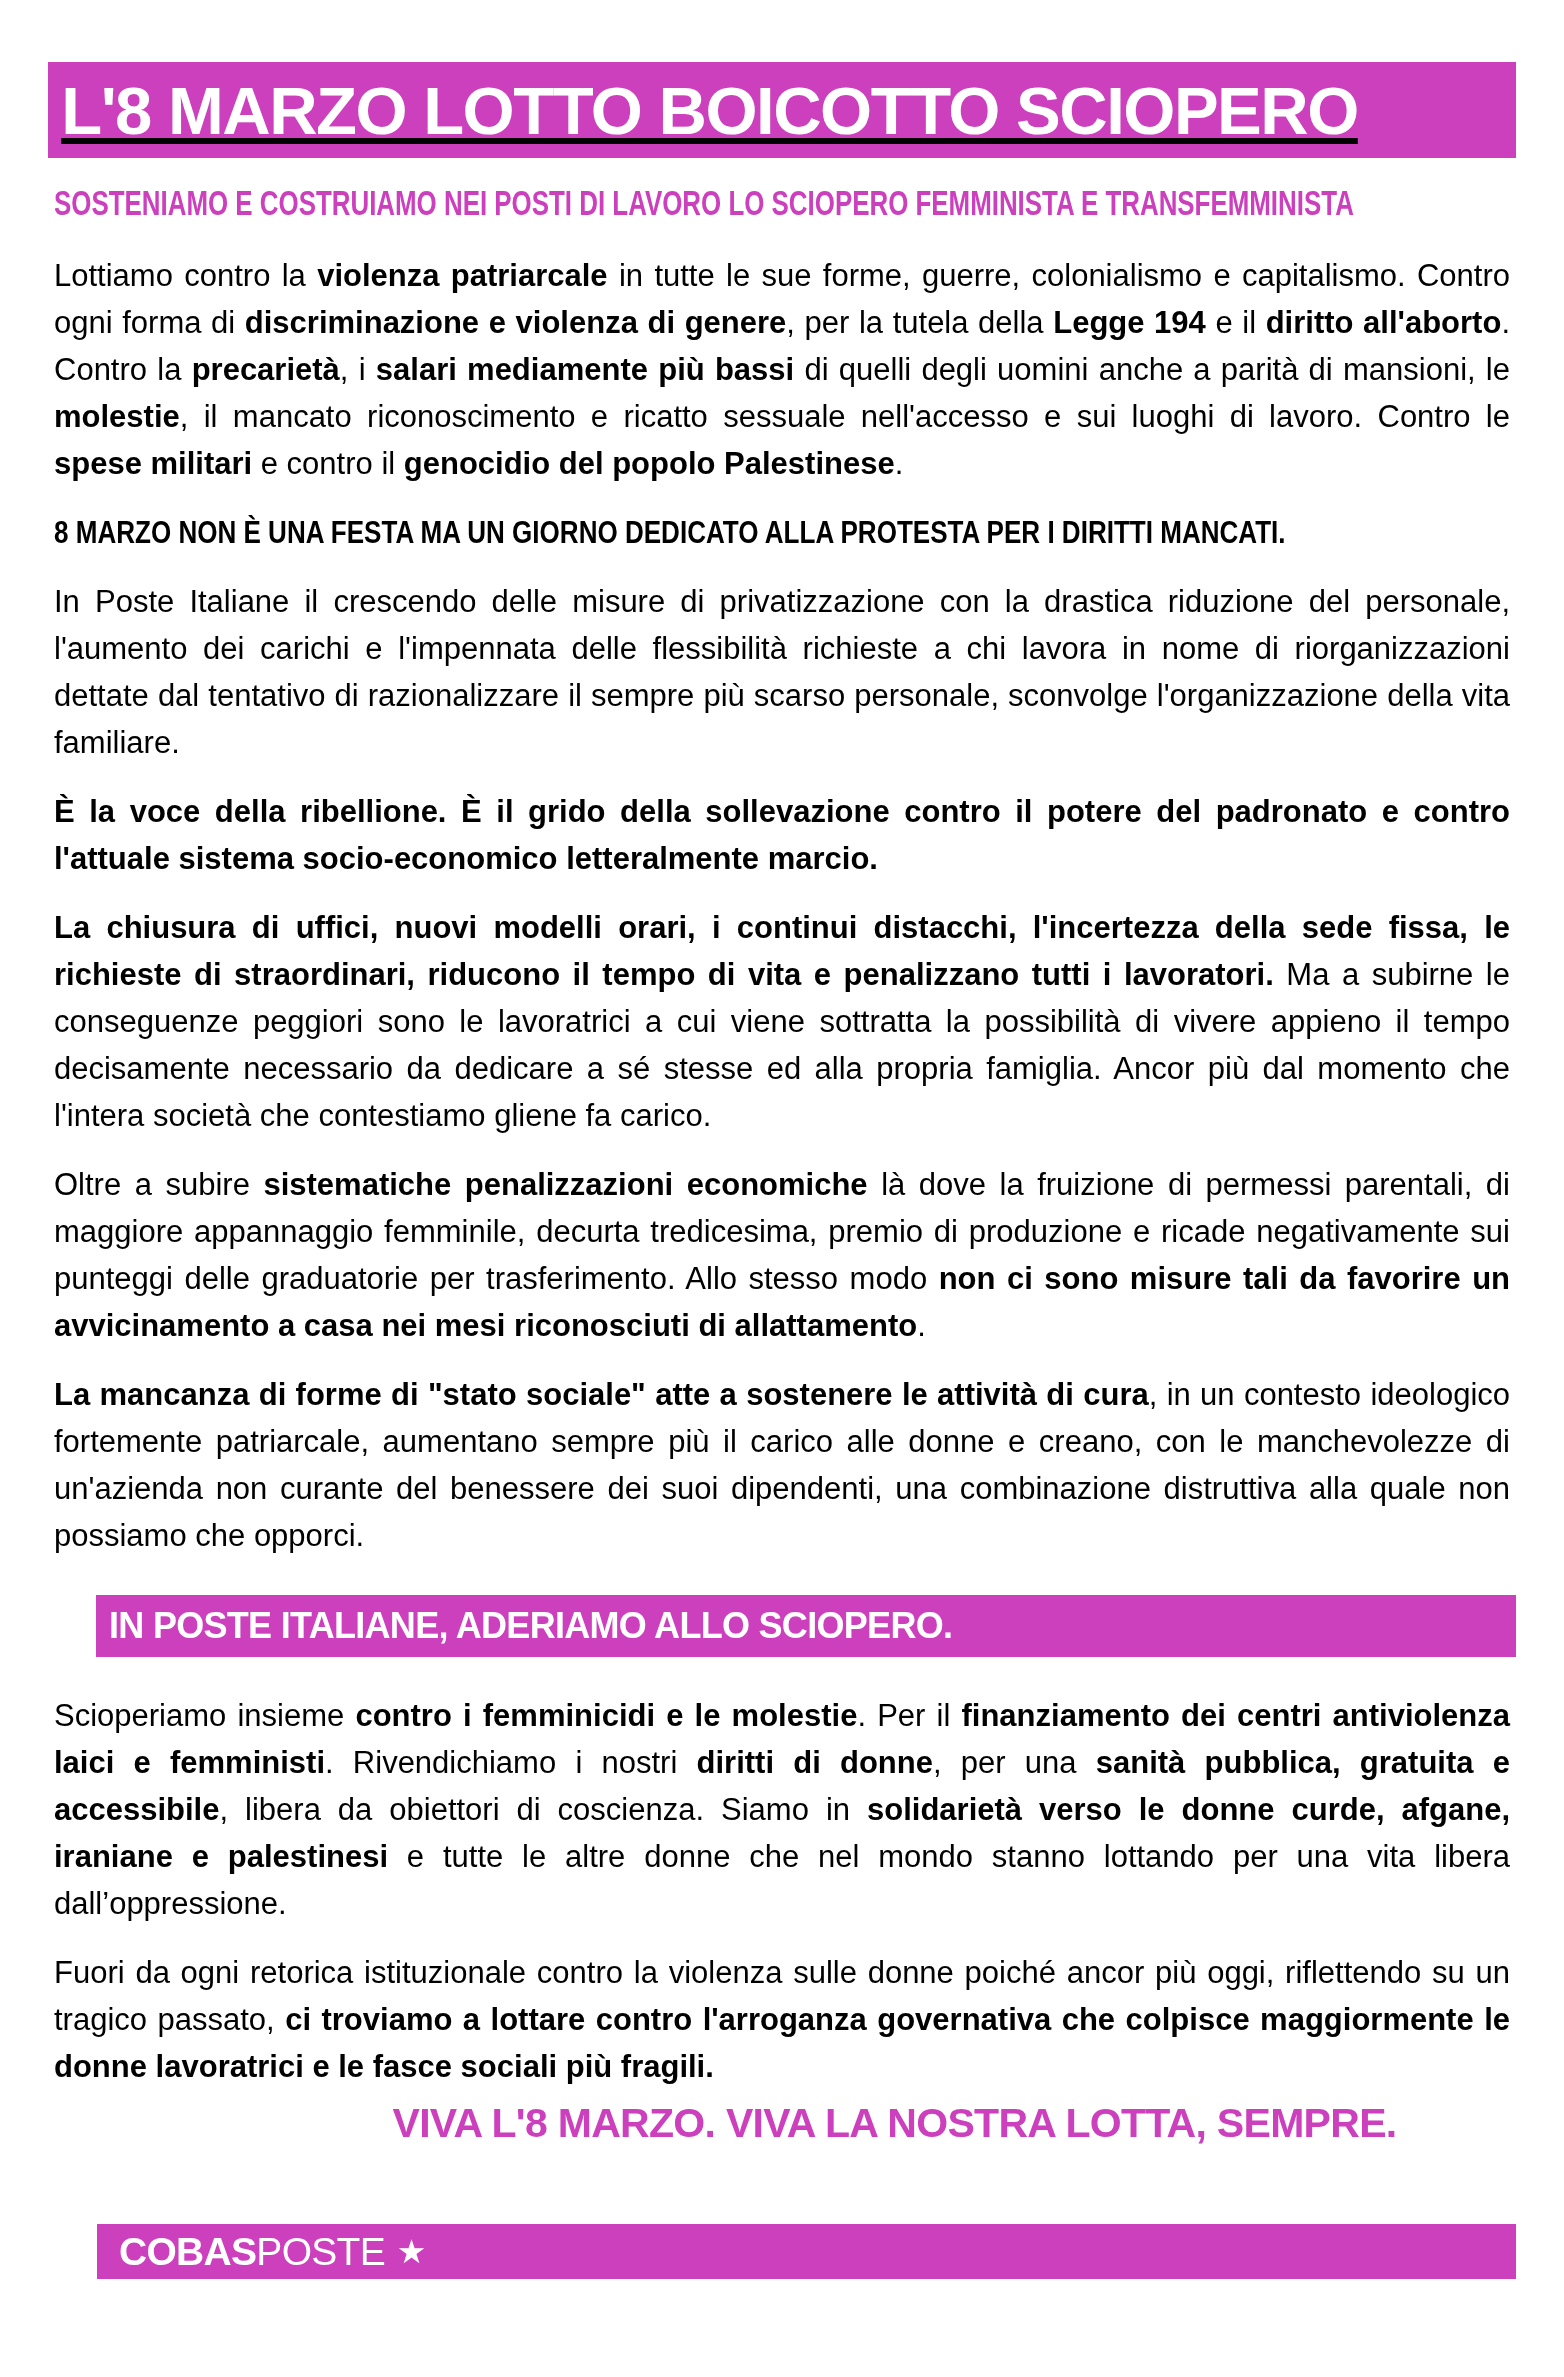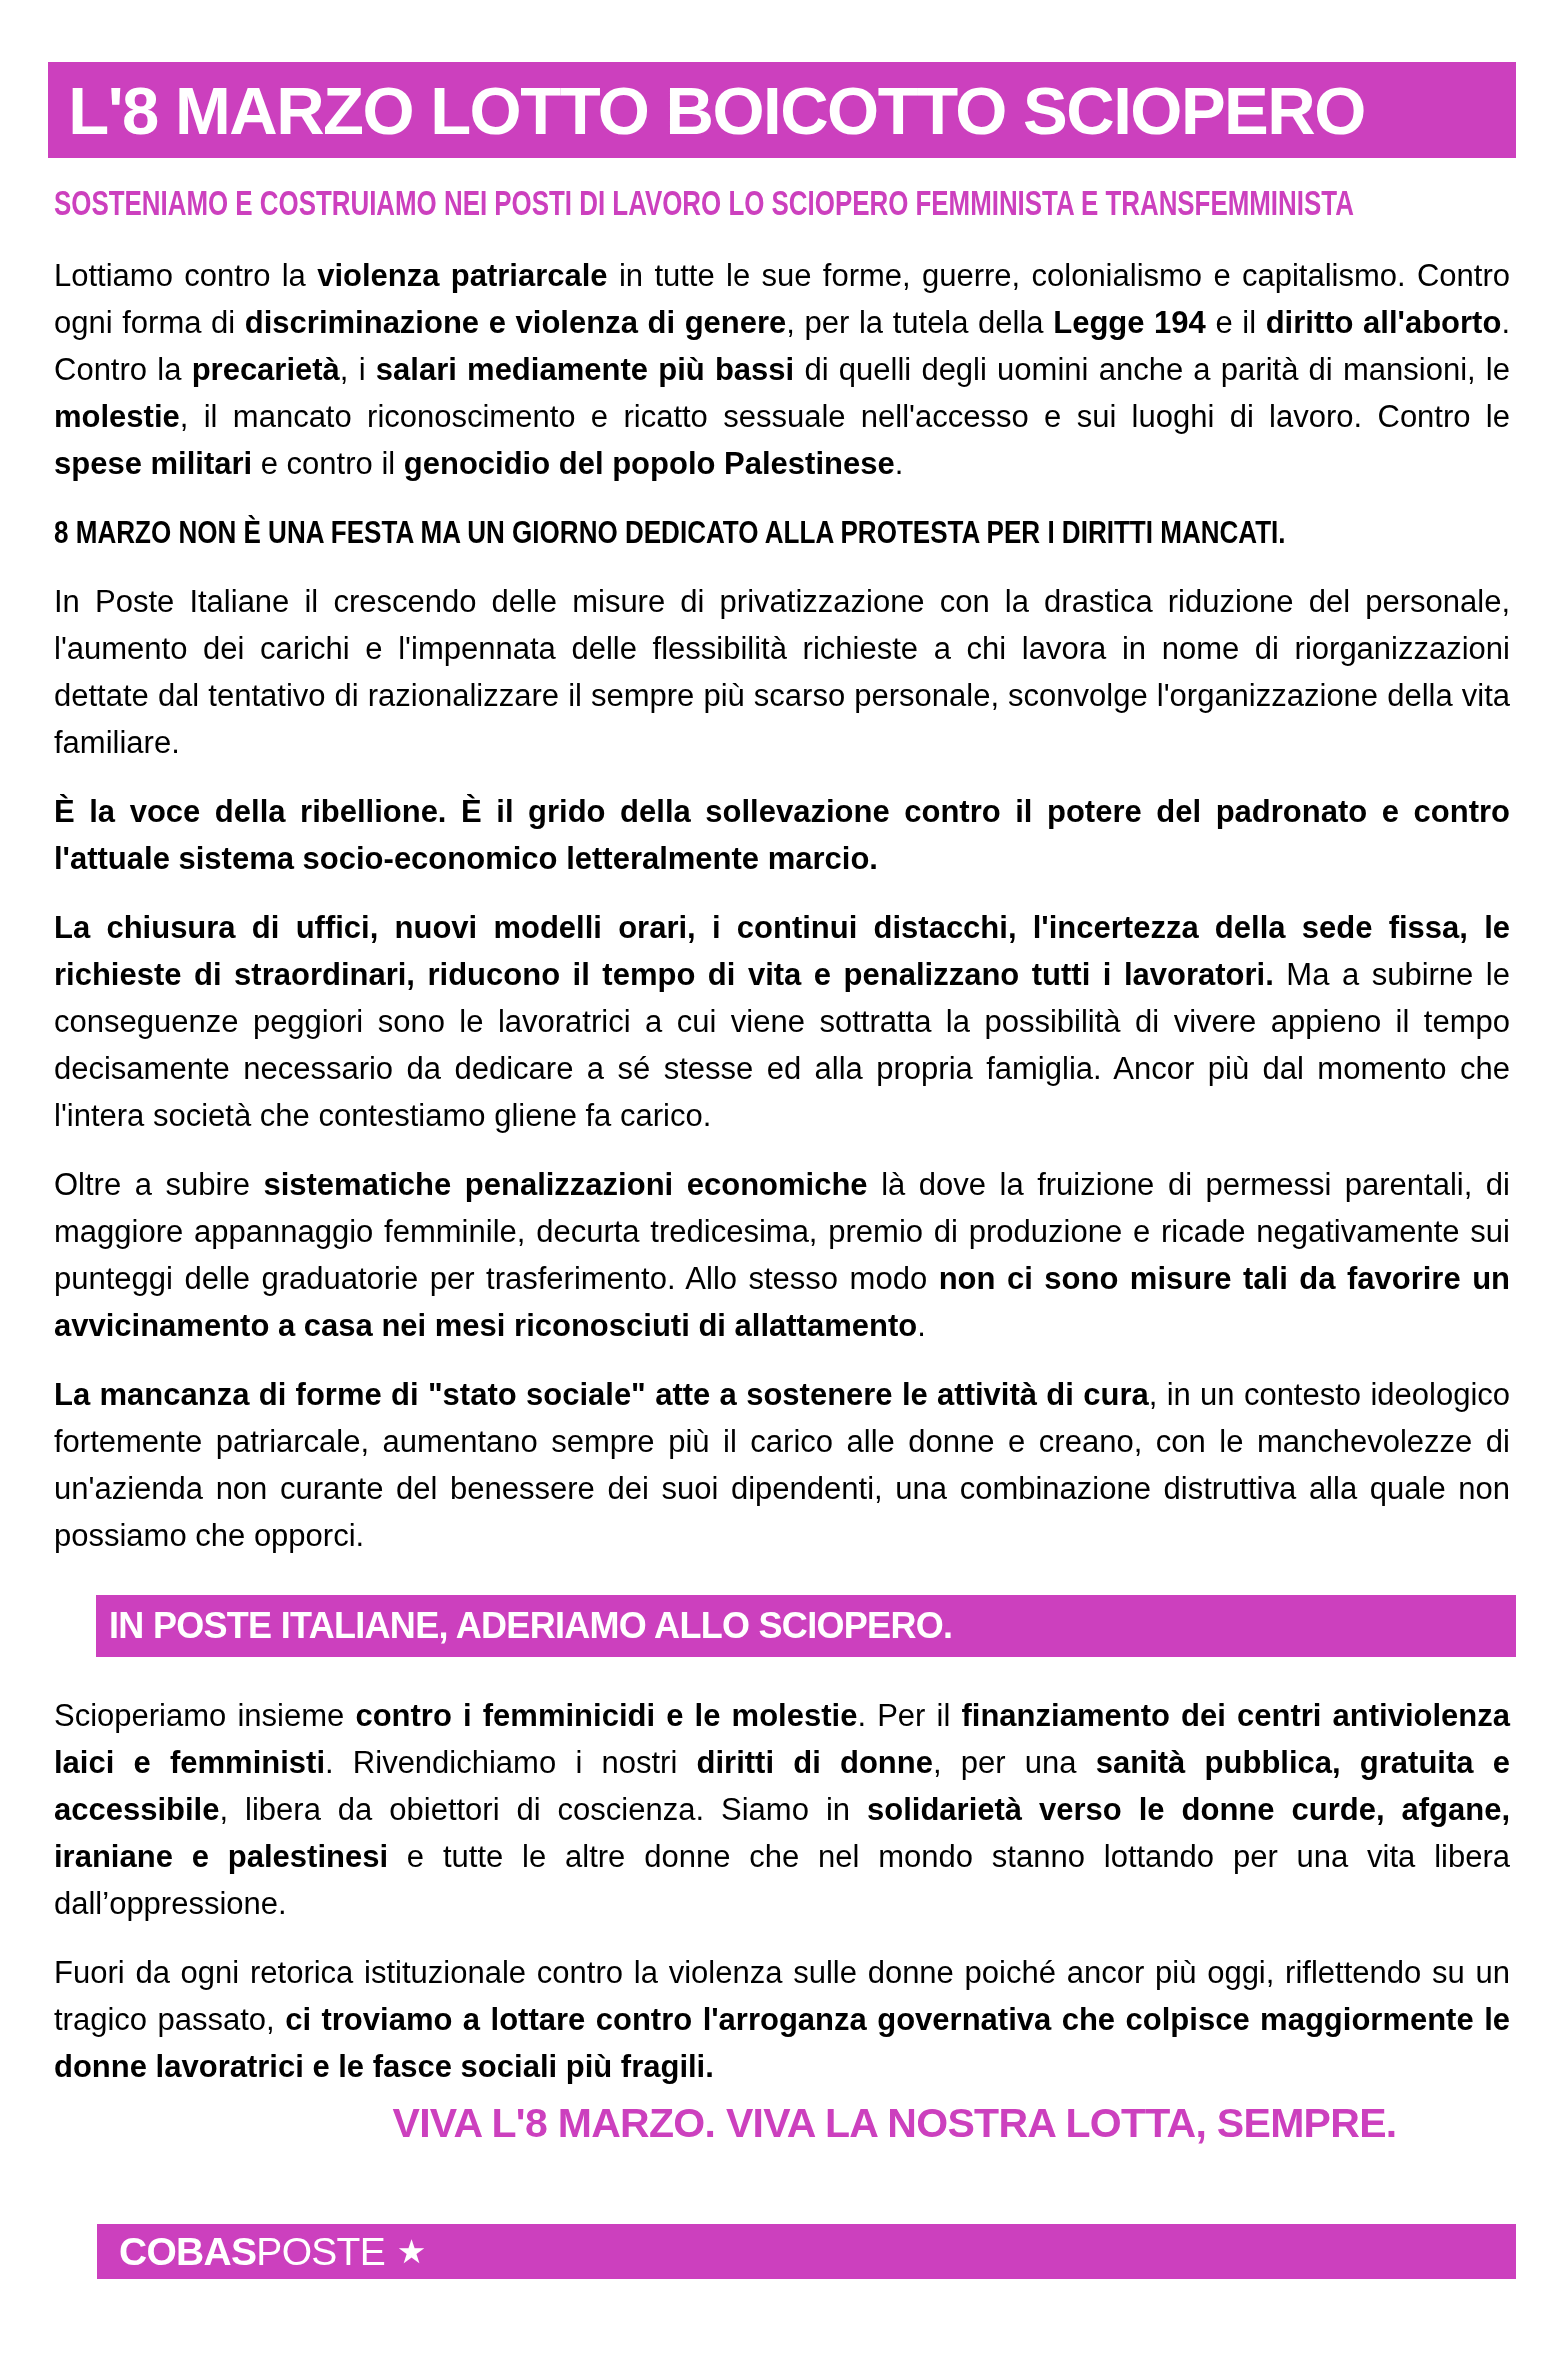--- a/index.html
+++ b/index.html
@@ -8,21 +8,21 @@
   body {
     width: 1564px; height: 2377px;
     font-family: "Liberation Sans", sans-serif;
     color: #000;
     overflow: hidden;
   }
   .page { padding: 62px 54px 0 54px; width: 100%; height: 100%; }
 
   .banner { background: var(--magenta); margin-left: -5.8px; margin-right: -5.8px; }
 
-  .title-banner { height: 96px; display: flex; align-items: center; padding: 0 20px; }
+  .title-banner { height: 96px; display: flex; align-items: center; padding: 0 13px; text-decoration: underline; }
   .title-text {
     color: #fff; font-weight: bold; font-size: 67px; letter-spacing: -1.5px;
     white-space: nowrap;
   }
 
   .subtitle {
     margin-top: 25px; color: var(--magenta); font-weight: bold; font-size: 35px;
     white-space: nowrap; transform: scaleX(0.74); transform-origin: left center;
   }
 

